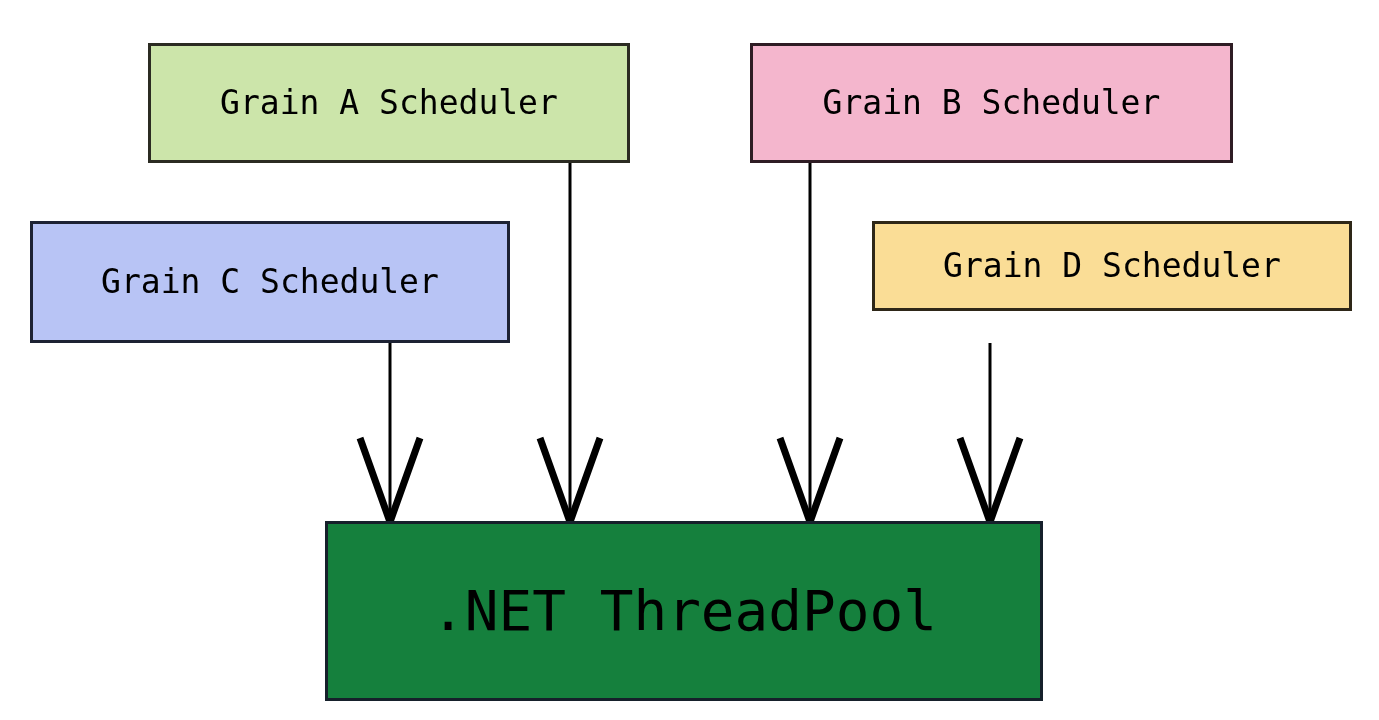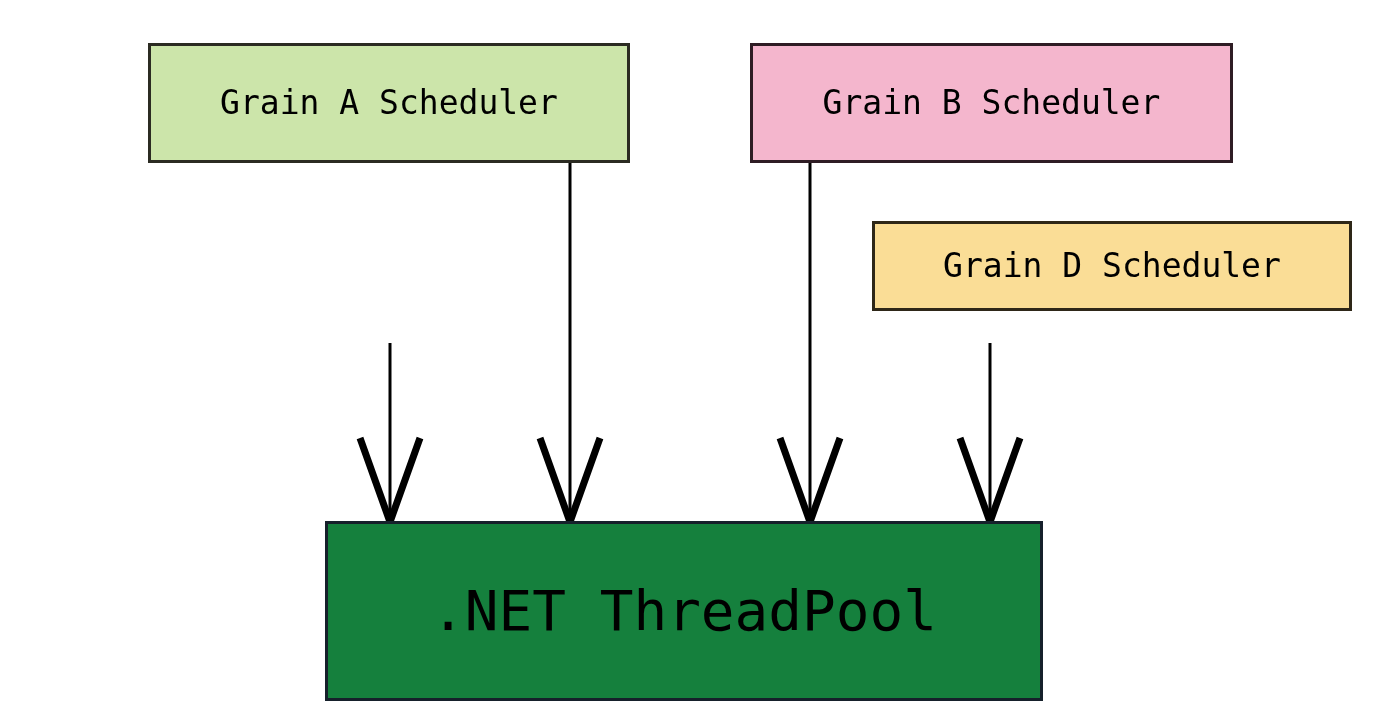--- a/index.html
+++ b/index.html
@@ -119,20 +119,23 @@
   </svg>
 
   <div class="node scheduler-node" id="node-grain-a">
     <span class="node-label">Grain A Scheduler</span>
   </div>
 
   <div class="node scheduler-node" id="node-grain-b">
     <span class="node-label">Grain B Scheduler</span>
   </div>
 
+  <div class="node scheduler-node" id="node-grain-c">
+    <span class="node-label">Grain C Scheduler</span>
+  </div>
 
   <div class="node scheduler-node" id="node-grain-d">
     <span class="node-label">Grain D Scheduler</span>
   </div>
 
   <div class="node pool-node" id="node-threadpool">
     <span class="node-label">.NET ThreadPool</span>
   </div>
 
 </div>

